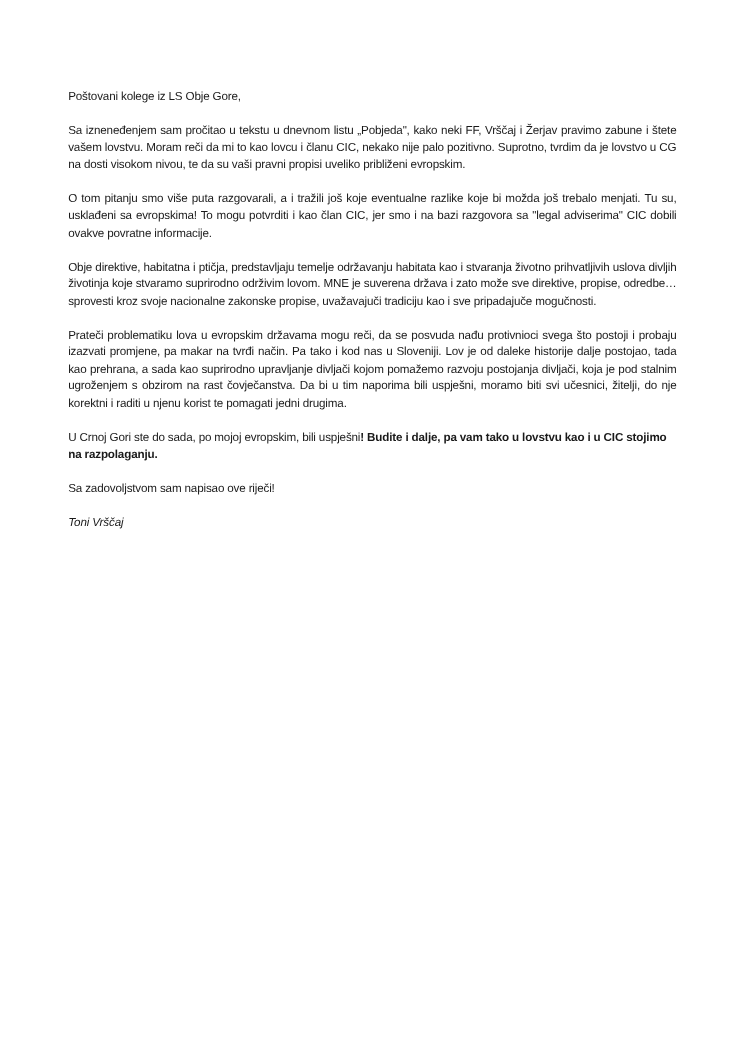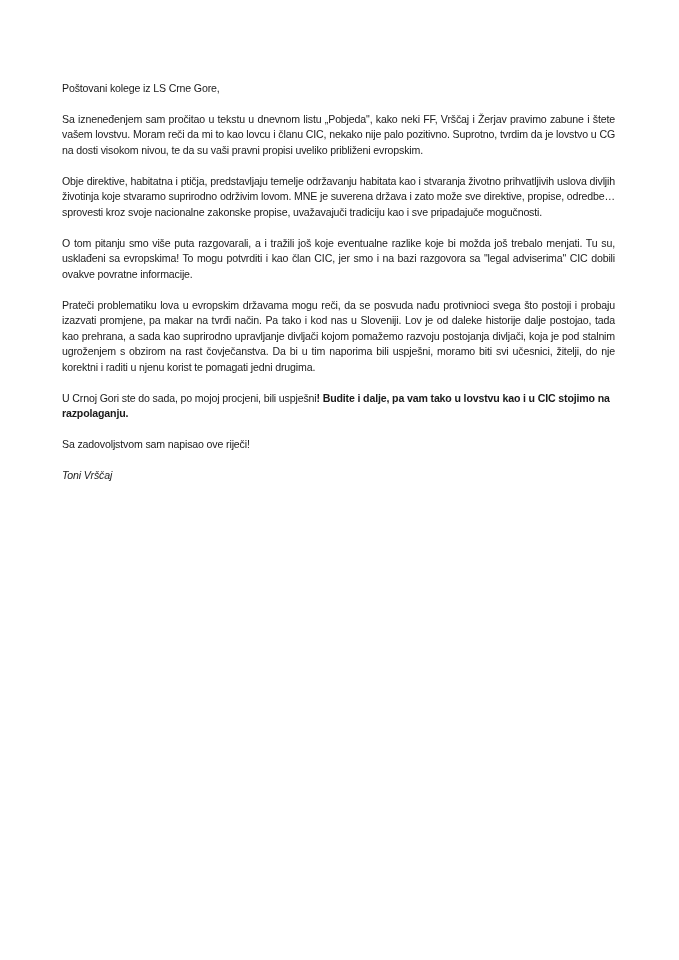--- a/index.html
+++ b/index.html
@@ -30,27 +30,27 @@
       text-align-last: left;
     }
     .para.left { text-align: left; }
     .bold { font-weight: bold; }
     .sig-line { display: block; font-style: italic; }
   </style>
 </head>
 <body>
 
 <div class="page">
-  <p class="para left">Poštovani kolege iz LS Crne Gore,</p>
+  <p class="para left">Poštovani kolege iz LS Obje Gore,</p>
 
   <p class="para">Sa izneneđenjem sam pročitao u tekstu u dnevnom listu „Pobjeda",  kako neki FF, Vrščaj i Žerjav pravimo zabune  i  štete vašem  lovstvu.  Moram reči da mi  to kao lovcu  i  članu  CIC,  nekako  nije  palo  pozitivno. Suprotno,  tvrdim   da je lovstvo u  CG na dosti  visokom   nivou,   te  da  su  vaši pravni  propisi uveliko približeni evropskim.</p>
+  <p class="para">O tom pitanju smo više puta razgovarali, a i tražili još koje eventualne razlike koje bi možda još trebalo menjati. Tu su, usklađeni sa evropskima! To mogu potvrditi i kao član CIC, jer smo i na bazi razgovora sa "legal adviserima" CIC dobili ovakve povratne informacije.</p>
   <p class="para">Obje  direktive,  habitatna i  ptičja,  predstavljaju  temelje održavanju  habitata  kao  i stvaranja životno prihvatljivih uslova divljih životinja koje stvaramo suprirodno održivim lovom. MNE je suverena  država i zato može sve   direktive,   propise,   odredbe…  sprovesti  kroz  svoje nacionalne   zakonske   propise, uvažavajuči tradiciju kao  i sve pripadajuče mogučnosti.</p>
-  <p class="para">O tom pitanju smo više puta razgovarali, a i tražili još koje eventualne razlike koje bi možda još trebalo menjati. Tu su, usklađeni sa evropskima! To mogu potvrditi i kao član CIC, jer smo i na bazi razgovora sa "legal adviserima" CIC dobili ovakve povratne informacije.</p>
   <p class="para">Prateči  problematiku  lova  u evropskim državama mogu  reči,  da  se  posvuda nađu  protivnioci  svega  što postoji  i probaju  izazvati promjene, pa makar na tvrđi način. Pa tako i kod nas u Sloveniji. Lov je od daleke historije dalje postojao,  tada kao  prehrana,  a  sada kao suprirodno  upravljanje divljači kojom pomažemo razvoju  postojanja divljači,  koja je pod stalnim  ugroženjem  s  obzirom na  rast čovječanstva. Da  bi u  tim naporima bili uspješni, moramo biti svi učesnici, žitelji, do nje korektni i raditi u njenu korist te pomagati jedni drugima.</p>
 
-  <p class="para left"><span>U Crnoj Gori  ste do sada, po mojoj procjeni, bili uspješni</span><span class="bold">! Budite i dalje, pa vam tako u lovstvu  kao i u CIC stojimo na razpolaganju.</span></p>
+  <p class="para left"><span>U Crnoj Gori  ste do sada, po mojoj evropskim, bili uspješni</span><span class="bold">! Budite i dalje, pa vam tako u lovstvu  kao i u CIC stojimo na razpolaganju.</span></p>
 
   <p class="para left">Sa  zadovoljstvom sam napisao ove riječi!</p>
 
   <p class="para left">
     <span class="sig-line">Toni Vrščaj</span>
   </p>
 </div>
 
 </body></html>

